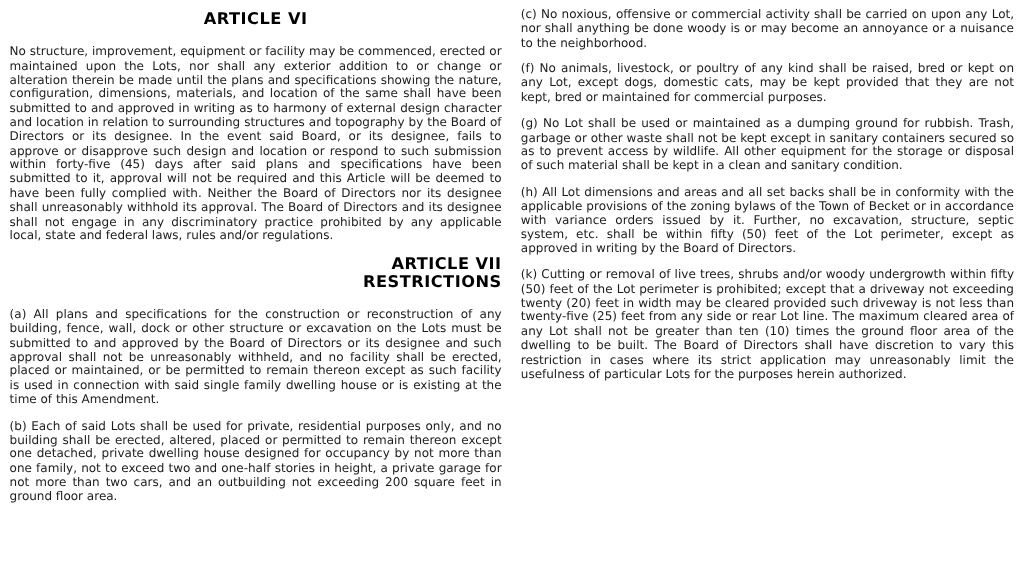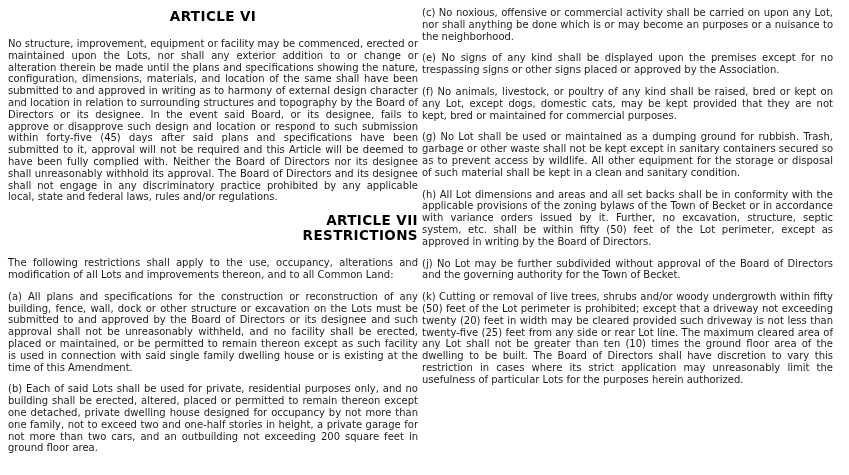--- a/index.html
+++ b/index.html
@@ -7,21 +7,21 @@
     margin: 0; padding: 0;
     width: 849px; height: 475px;
     background: #ffffff;
     overflow: hidden;
     font-family: "DejaVu Sans", sans-serif;
   }
   .page {
     display: flex;
     width: 745px; height: 475px;
     padding: 7px 4px 0 8px;
-    gap: 4px;
+    gap: 16px;
   }
   .col { width: 410px; flex: 0 0 auto; }
   .col.right { width: 411px; }
   .heading {
     text-align: center;
     font-weight: bold;
     font-size: 13.5px;
     line-height: 15px;
     color: #000000;
     letter-spacing: 0.4px;
@@ -44,29 +44,26 @@
   <div class="col left">
     <div class="heading">
       <div>ARTICLE VI</div>
     </div>
     <p class="para">No structure, improvement, equipment or facility may be commenced, erected or maintained upon the Lots, nor shall any exterior addition to or change or alteration therein be made until the plans and specifications showing the nature, configuration, dimensions, materials, and location of the same shall have been submitted to and approved in writing as to harmony of external design character and location in relation to surrounding structures and topography by the Board of Directors or its designee.  In the event said Board, or its designee, fails to approve or disapprove such design and location or respond to such submission within forty-five (45) days after said plans and specifications have been submitted to it, approval will not be required and this Article will be deemed to have been fully complied with.  Neither the Board of Directors nor its designee shall unreasonably withhold its approval. The Board of Directors and its designee shall not engage in any discriminatory practice prohibited by any applicable local, state and federal laws, rules and/or regulations.</p>
 
     <div class="heading second">
       <div>ARTICLE VII</div>
       <div>RESTRICTIONS</div>
     </div>
-    <p class="para">The following restrictions shall apply to the use, occupancy, alterations and modification of all Lots and improvements thereon, and to all Common Land:</p>
     <p class="para">(a) All plans and specifications for the construction or reconstruction of any building, fence, wall, dock or other structure or excavation on the Lots must be submitted to and approved by the Board of Directors or its designee and such approval shall not be unreasonably withheld, and no facility shall be erected, placed or maintained, or be permitted to remain thereon except as such facility is used in connection with said single family dwelling house or is existing at the time of this Amendment.</p>
     <p class="para">(b) Each of said Lots shall be used for private, residential purposes only, and no building shall be erected, altered, placed or permitted to remain thereon except one detached, private dwelling house designed for occupancy by not more than one family, not to exceed two and one-half stories in height, a private garage for not more than two cars, and an outbuilding not exceeding 200 square feet in ground floor area.</p>
   </div>
 
   <div class="col right">
-    <p class="para">(c) No noxious, offensive or commercial activity shall be carried on upon any Lot, nor shall anything be done which is or may become an purposes or a nuisance to the neighborhood.</p>
-    <p class="para">(e) No signs of any kind shall be displayed upon the premises except for no trespassing signs or other signs placed or approved by the Association.</p>
+    <p class="para">(c) No noxious, offensive or commercial activity shall be carried on upon any Lot, nor shall anything be done woody is or may become an annoyance or a nuisance to the neighborhood.</p>
     <p class="para">(f) No animals, livestock, or poultry of any kind shall be raised, bred or kept on any Lot, except dogs, domestic cats, may be kept provided that they are not kept, bred or maintained for commercial purposes.</p>
     <p class="para">(g) No Lot shall be used or maintained as a dumping ground for rubbish. Trash, garbage or other waste shall not be kept except in sanitary containers secured so as to prevent access by wildlife.  All other equipment for the storage or disposal of such material shall be kept in a clean and sanitary condition.</p>
     <p class="para">(h) All Lot dimensions and areas and all set backs shall be in conformity with the applicable provisions of the zoning bylaws of the Town of Becket or in accordance with variance orders issued by it. Further, no excavation, structure, septic system, etc. shall be within fifty (50) feet of the Lot perimeter, except as approved in writing by the Board of Directors.</p>
-    <p class="para">(j) No Lot may be further subdivided without approval of the Board of Directors and the governing authority for the Town of Becket.</p>
     <p class="para">(k) Cutting or removal of live trees, shrubs and/or woody undergrowth within fifty (50) feet of the Lot perimeter is prohibited; except that a driveway not exceeding twenty (20) feet in width may be cleared provided such driveway is not less than twenty-five (25) feet from any side or rear Lot line. The maximum cleared area of any Lot shall not be greater than ten (10) times the ground floor area of the dwelling to be built. The Board of Directors shall have discretion to vary this restriction in cases where its strict application may unreasonably limit the usefulness of particular Lots for the purposes herein authorized.</p>
 
   </div>
 
 </div>
 
 </body></html>

